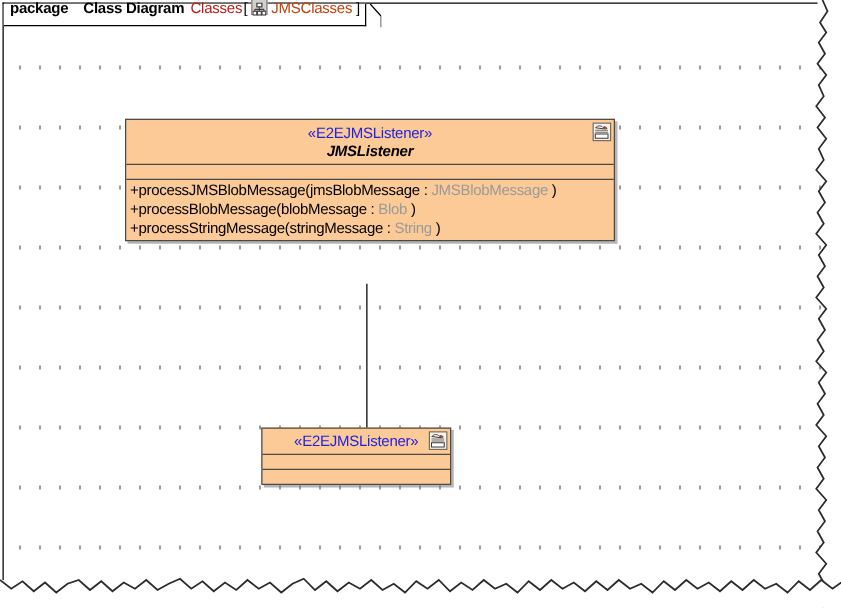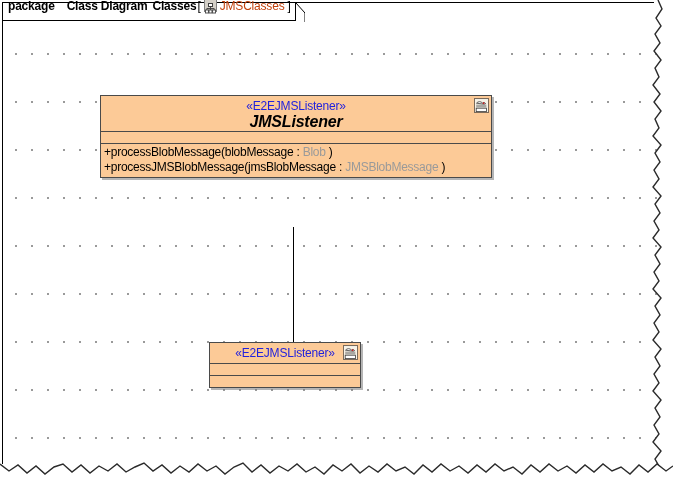--- a/index.html
+++ b/index.html
@@ -64,24 +64,23 @@
     box-sizing: border-box;
   }
   .frame-tab .kw {
     font-size: 12px;
     font-weight: bold;
     color: #000;
     letter-spacing: -0.2px;
   }
   .frame-tab .tabname {
     font-size: 12px;
-    color: #000000;
+    color: #b91c1c;
     margin-left: 5px;
     letter-spacing: -0.2px;
-    font-weight: bold;
   }
   .frame-tab .brk {
     font-size: 12px;
     color: #000;
     margin-left: 1px;
   }
   .frame-tab .diagname {
     font-size: 12px;
     color: #c2410c;
     margin-left: 3px;
@@ -131,21 +130,21 @@
     text-align: center;
     border-bottom: 1px solid #4a4a4a;
   }
   .stereotype {
     font-size: 12px;
     color: #2222dd;
     line-height: 15px;
     letter-spacing: -0.2px;
   }
   .clsname {
-    font-size: 16px;
+    font-size: 12px;
     font-weight: bold;
     color: #000;
     line-height: 15px;
     letter-spacing: -0.2px;
   }
   .clsname.abstract { font-style: italic; }
 
   .cls-compartment {
     border-bottom: 1px solid #4a4a4a;
     min-height: 9px;
@@ -230,24 +229,27 @@
           <path d="M1.5 3.2 C3 1.2, 6 1.2, 7.4 3.0 C8.4 2.2, 10 2.4, 10.6 3.6 L9.2 4.2 Z" fill="#ffffff" stroke="#3a3a3a" stroke-width="0.8"></path>
           <circle cx="8.6" cy="3.2" r="0.9" fill="#cc2020"></circle>
           <path d="M1.2 5.2 L11.4 5.2 M1.2 6.8 L11.4 6.8" stroke="#6b6b6b" stroke-width="0.8"></path>
           <rect x="1.2" y="8.2" width="10.2" height="3.4" fill="#ffffff" stroke="#3a3a3a" stroke-width="0.8"></rect>
         </svg>
       </span>
     </div>
     <div class="cls-compartment" style="height:11px;"></div>
     <div class="cls-compartment ops">
       <div class="op-row">
+        <span>+</span><span>processJMSBlobMessage(</span><span>jmsBlobMessage</span><span> : </span><span class="ptype">JMSBlobMessage</span><span> )</span>
+      </div>
+      <div class="op-row">
         <span>+</span><span>processBlobMessage(</span><span>blobMessage</span><span> : </span><span class="ptype">Blob</span><span> )</span>
       </div>
       <div class="op-row">
-        <span>+</span><span>processJMSBlobMessage(</span><span>jmsBlobMessage</span><span> : </span><span class="ptype">JMSBlobMessage</span><span> )</span>
+        <span>+</span><span>processStringMessage(</span><span>stringMessage</span><span> : </span><span class="ptype">String</span><span> )</span>
       </div>
     </div>
   </div>
 
   <div class="gen-line" style="left:293px; top:227px; height:116px;"></div>
   <svg class="gen-tri-outline" style="left:285px; top:216px;" width="18" height="14" viewBox="0 0 18 14">
     <polygon points="9,0.5 16,12.5 2,12.5" fill="#fcca97" stroke="#000000" stroke-width="1"></polygon>
   </svg>
 
   <div class="uml-class" style="left:209px; top:342px; width:152px;">

